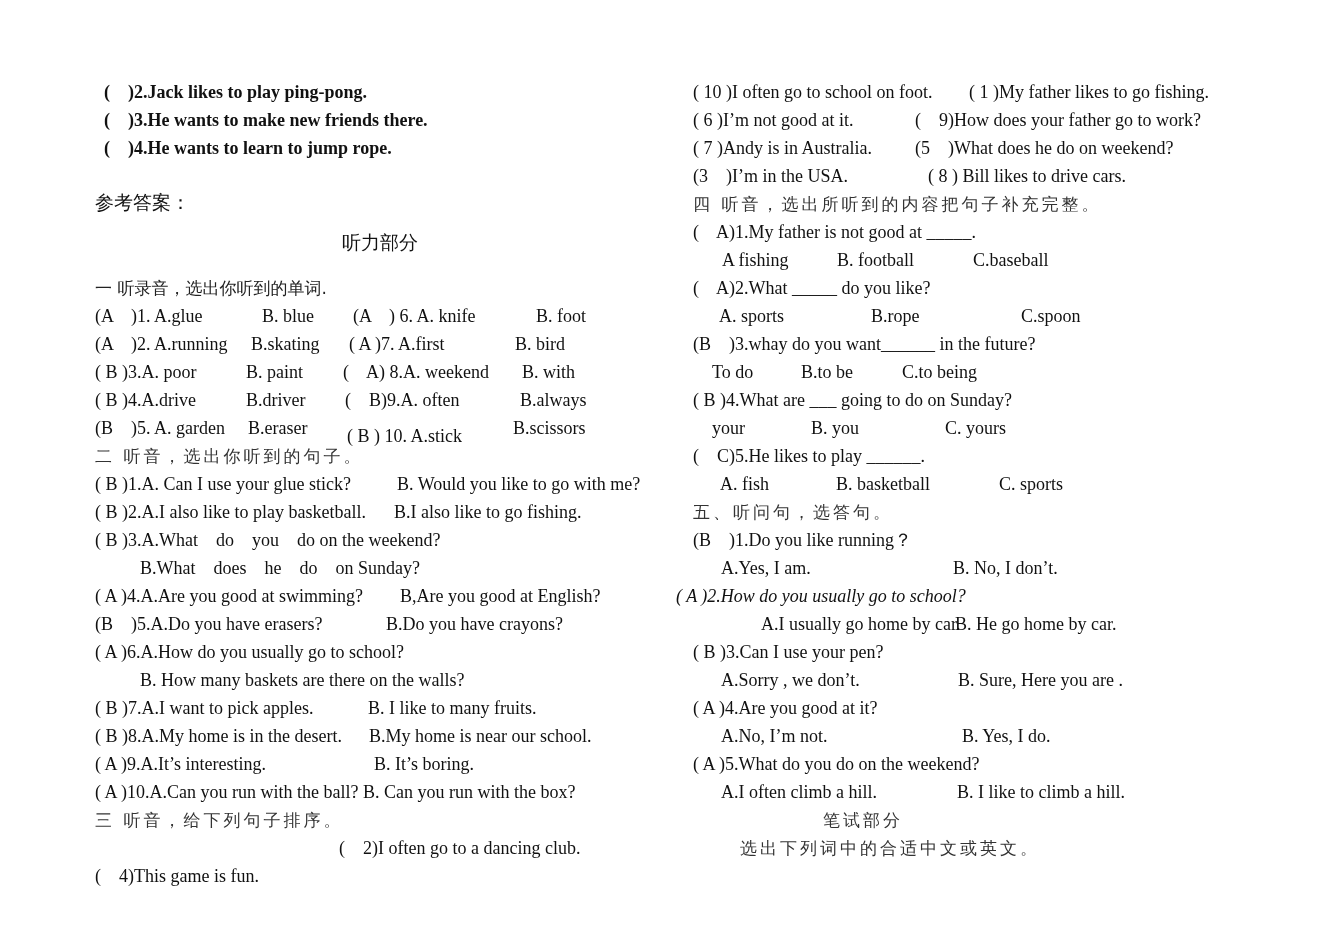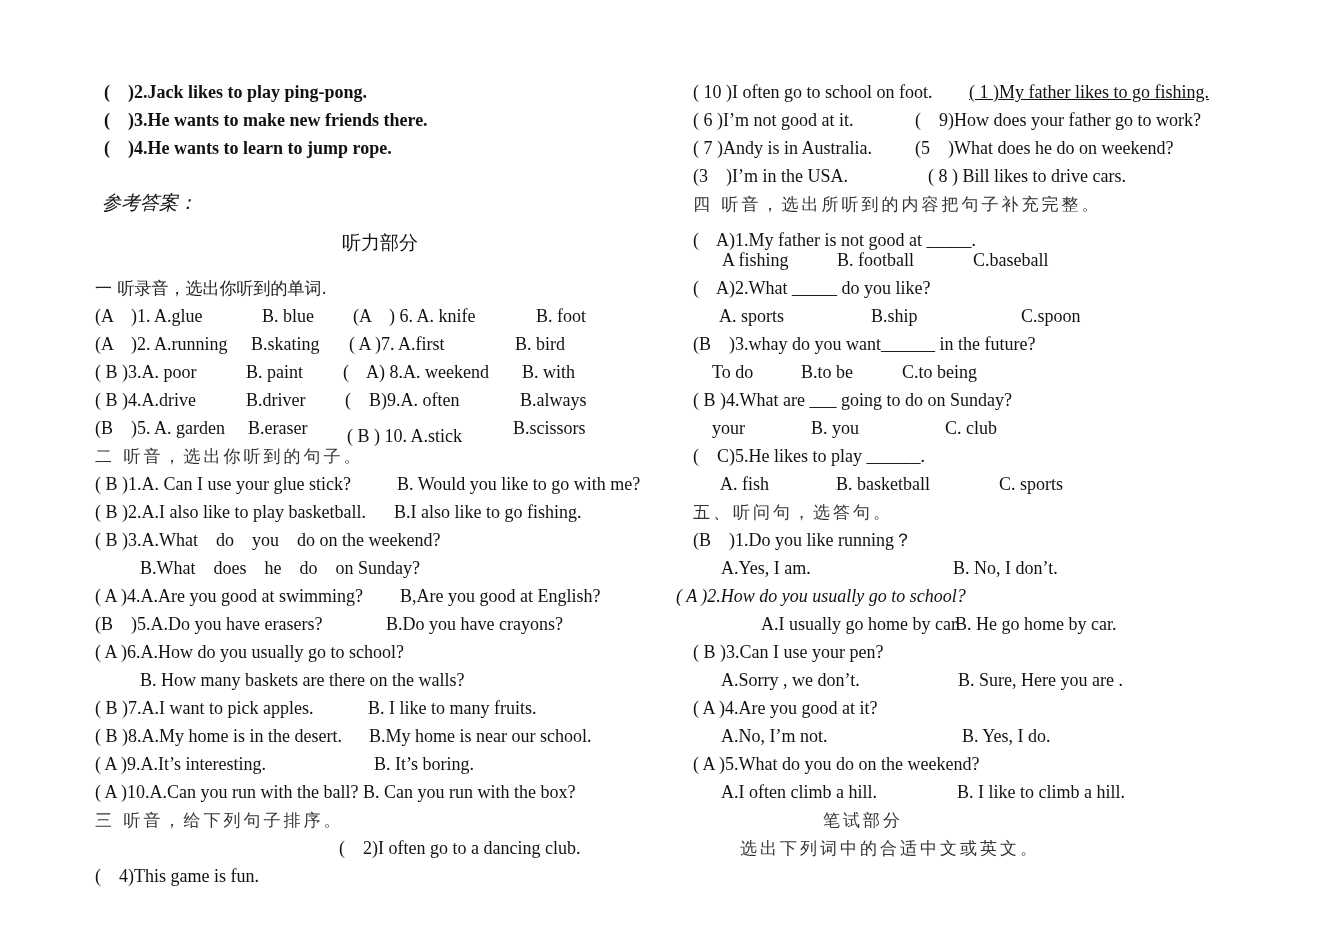--- a/index.html
+++ b/index.html
@@ -21,21 +21,21 @@
       <div class="line" style="top: 78px; left: 0px;">
         <span class="seg bold" style="left: 104px;">(    )2.Jack likes to play ping-pong.</span>
       </div>
       <div class="line" style="top: 106px; left: 0px;">
         <span class="seg bold" style="left: 104px;">(    )3.He wants to make new friends there.</span>
       </div>
       <div class="line" style="top: 134px; left: 0px;">
         <span class="seg bold" style="left: 104px;">(    )4.He wants to learn to jump rope.</span>
       </div>
       <div class="line" style="top: 188px; left: 0px;">
-        <span class="seg cn-big" style="left: 102px; font-style: italic;">参考答案：</span>
+        <span class="seg cn-big" style="left: 95px;">参考答案：</span>
       </div>
       <div class="line" style="top: 228px; left: 0px;">
         <span class="seg cn-big" style="left: 342px;">听力部分</span>
       </div>
       <div class="line" style="top: 274px; left: 0px;">
         <span class="seg cn" style="left: 95px;">一 听录音，选出你听到的单词.</span>
       </div>
       <div class="line" style="top: 302px; left: 0px;">
         <span class="seg" style="left: 95px;">(A    )1. A.glue</span>
         <span class="seg" style="left: 262px;">B. blue</span>
@@ -116,68 +116,68 @@
         <span class="seg cn-light" style="left: 95px;">三 听音，给下列句子排序。</span>
       </div>
       <div class="line" style="top: 834px; left: 0px;">
         <span class="seg" style="left: 95px; margin-top: 28px;">(    4)This game is fun.</span>
         <span class="seg" style="left: 339px;">(    2)I often go to a dancing club.</span>
       </div>
     </div>
   <div id="right-column">
       <div class="line" style="top: 78px; left: 0px;">
         <span class="seg" style="left: 693px;">( 10 )I often go to school on foot.</span>
-        <span class="seg" style="left: 969px; text-decoration: underline;">( 1 )My father likes to go fishing.</span>
+        <span class="seg" style="left: 969px;">( 1 )My father likes to go fishing.</span>
       </div>
       <div class="line" style="top: 106px; left: 0px;">
         <span class="seg" style="left: 693px;">( 6 )I’m not good at it.</span>
         <span class="seg" style="left: 915px;">(    9)How does your father go to work?</span>
       </div>
       <div class="line" style="top: 134px; left: 0px;">
         <span class="seg" style="left: 693px;">( 7 )Andy is in Australia.</span>
         <span class="seg" style="left: 915px;">(5    )What does he do on weekend?</span>
       </div>
       <div class="line" style="top: 162px; left: 0px;">
         <span class="seg" style="left: 693px;">(3    )I’m in the USA.</span>
         <span class="seg" style="left: 928px;">( 8 ) Bill likes to drive cars.</span>
       </div>
       <div class="line" style="top: 190px; left: 0px;">
         <span class="seg cn-light" style="left: 693px;">四 听音，选出所听到的内容把句子补充完整。</span>
       </div>
       <div class="line" style="top: 218px; left: 0px;">
-        <span class="seg" style="left: 693px; margin-top: 8px;">(    A)1.My father is not good at _____.</span>
+        <span class="seg" style="left: 693px;">(    A)1.My father is not good at _____.</span>
       </div>
       <div class="line" style="top: 246px; left: 0px;">
         <span class="seg" style="left: 722px;">A fishing</span>
         <span class="seg" style="left: 837px;">B. football</span>
         <span class="seg" style="left: 973px;">C.baseball</span>
       </div>
       <div class="line" style="top: 274px; left: 0px;">
         <span class="seg" style="left: 693px;">(    A)2.What _____ do you like?</span>
       </div>
       <div class="line" style="top: 302px; left: 0px;">
         <span class="seg" style="left: 719px;">A. sports</span>
-        <span class="seg" style="left: 871px;">B.ship</span>
+        <span class="seg" style="left: 871px;">B.rope</span>
         <span class="seg" style="left: 1021px;">C.spoon</span>
       </div>
       <div class="line" style="top: 330px; left: 0px;">
         <span class="seg" style="left: 693px;">(B    )3.whay do you want______ in the future?</span>
       </div>
       <div class="line" style="top: 358px; left: 0px;">
         <span class="seg" style="left: 712px;">To do</span>
         <span class="seg" style="left: 801px;">B.to be</span>
         <span class="seg" style="left: 902px;">C.to being</span>
       </div>
       <div class="line" style="top: 386px; left: 0px;">
         <span class="seg" style="left: 693px;">( B )4.What are ___ going to do on Sunday?</span>
       </div>
       <div class="line" style="top: 414px; left: 0px;">
         <span class="seg" style="left: 712px;">your</span>
         <span class="seg" style="left: 811px;">B. you</span>
-        <span class="seg" style="left: 945px;">C. club</span>
+        <span class="seg" style="left: 945px;">C. yours</span>
       </div>
       <div class="line" style="top: 442px; left: 0px;">
         <span class="seg" style="left: 693px;">(    C)5.He likes to play ______.</span>
       </div>
       <div class="line" style="top: 470px; left: 0px;">
         <span class="seg" style="left: 720px;">A. fish</span>
         <span class="seg" style="left: 836px;">B. basketball</span>
         <span class="seg" style="left: 999px;">C. sports</span>
       </div>
       <div class="line" style="top: 498px; left: 0px;">

